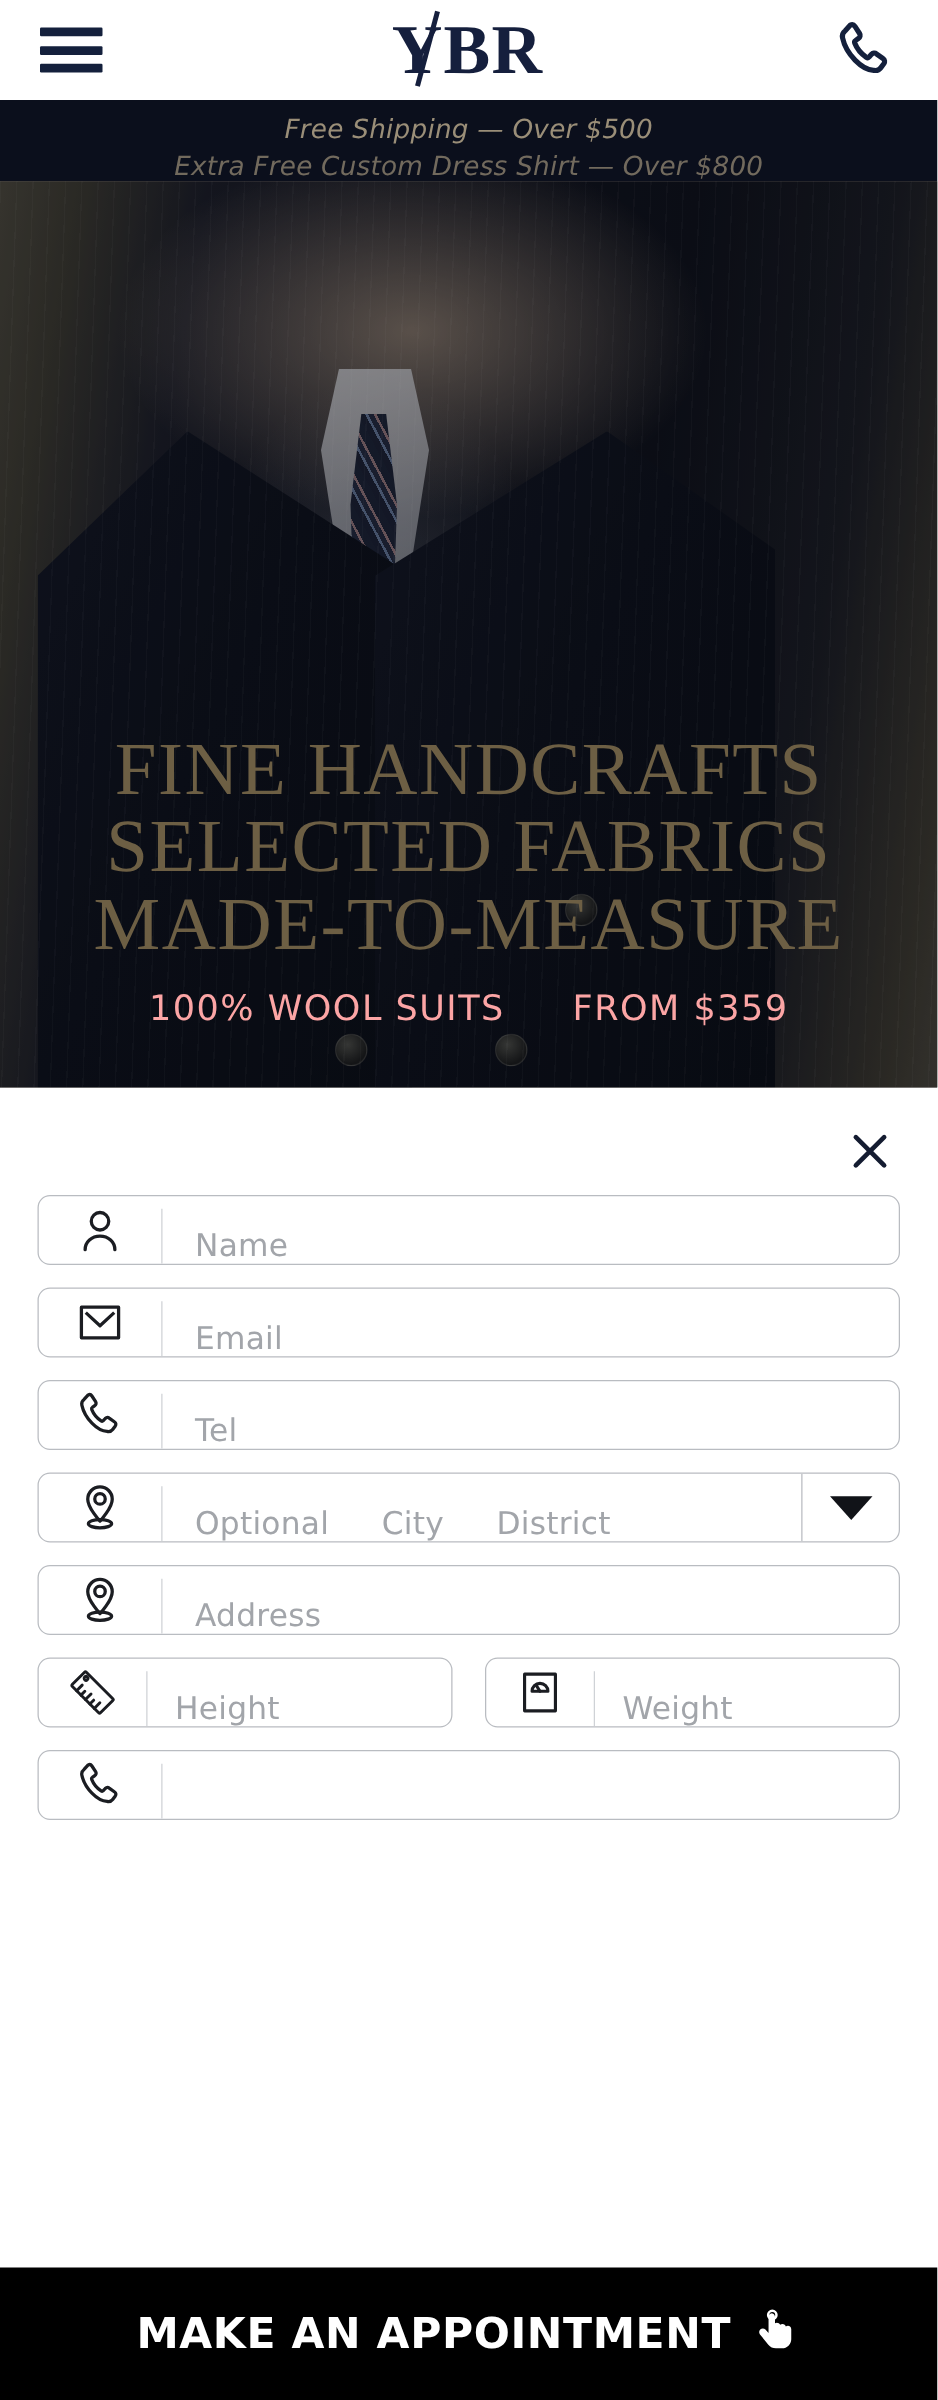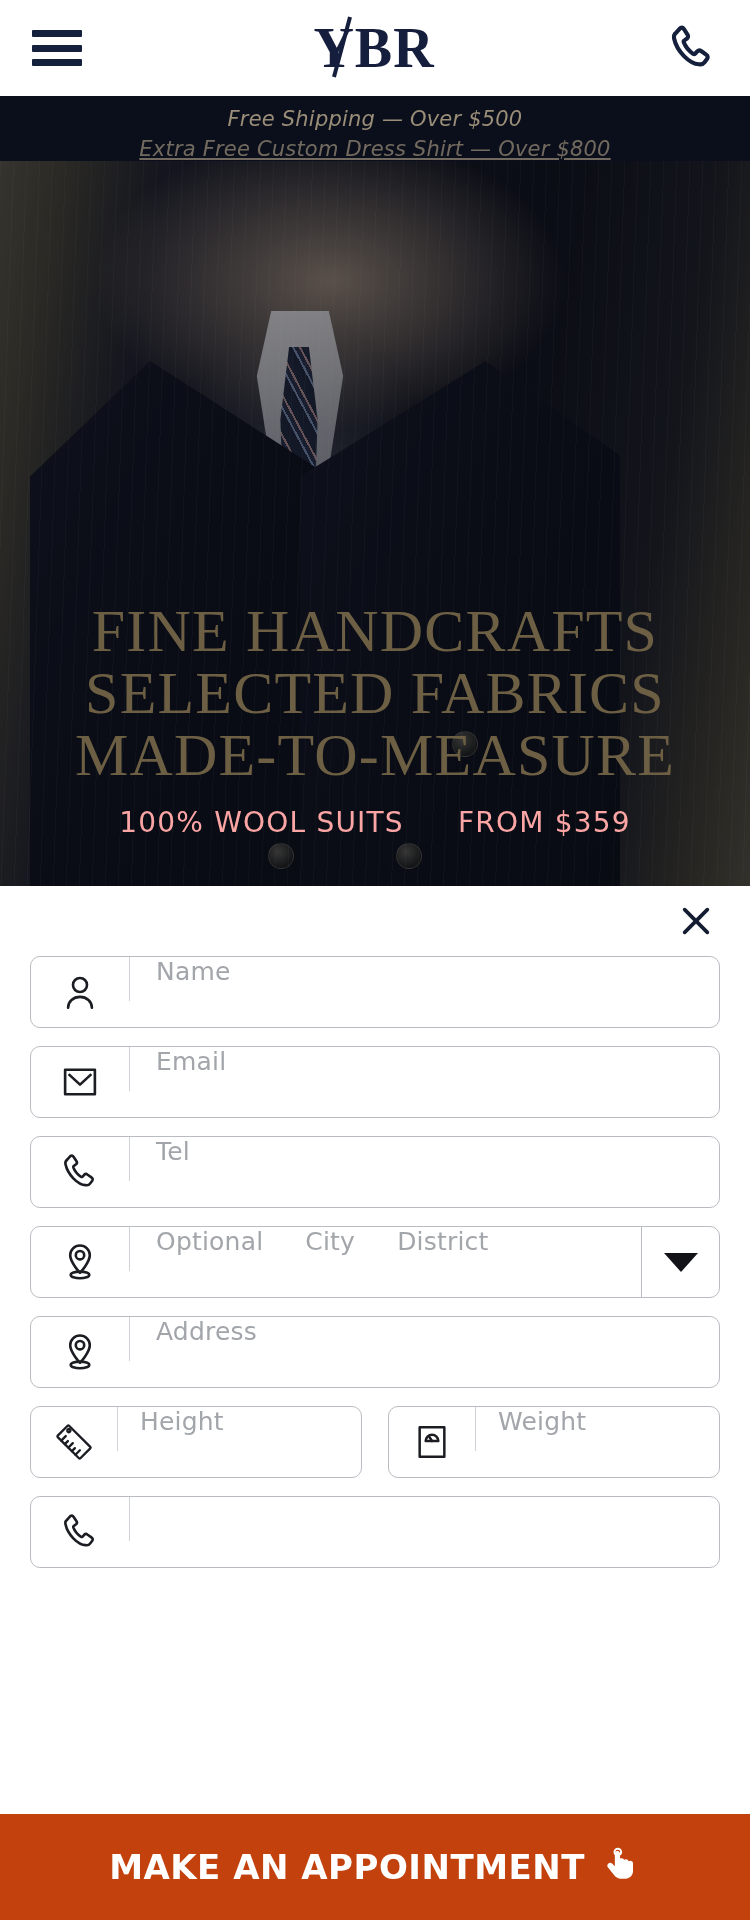--- a/index.html
+++ b/index.html
@@ -13,21 +13,21 @@
   .page {
     position: relative;
     width: 750px;
     height: 1920px;
     overflow: hidden;
   }
 
   
   .header {
     position: relative;
-    height: 96px;
+    height: 80px;
     background: #ffffff;
     display: flex;
     align-items: center;
     justify-content: space-between;
     padding: 0 32px;
     z-index: 5;
   }
   .hamburger {
     width: 50px;
     height: 44px;
@@ -81,21 +81,21 @@
   .announce .line {
     font-family: "DejaVu Sans", sans-serif;
     font-style: italic;
     font-size: 21px;
     color: #9a8e78;
     letter-spacing: 0.2px;
     line-height: 1.42;
     white-space: nowrap;
     text-align: right;
   }
-  .announce .line2 { opacity: 0.72; text-decoration: underline; }
+  .announce .line2 { opacity: 0.72; }
 
   
   .hero {
     position: relative;
     height: 725px;
     overflow: hidden;
     background: #2a2620;
     padding-left: 36px;
   }
   .hero-photo {
@@ -195,25 +195,25 @@
     align-items: center;
     justify-content: flex-end;
     padding-right: 2px;
   }
   .close-btn {
     width: 44px; height: 44px;
     display: flex; align-items: center; justify-content: center;
     cursor: pointer;
   }
   .field {
-    height: 72px;
+    height: 56px;
     border: 1px solid #b9bcc1;
     border-radius: 10px;
     display: flex;
-    align-items: flex-start;
+    align-items: flex-end;
     margin-bottom: 18px;
     background: #fff;
     overflow: hidden;
   }
   .field .ico {
     width: 98px;
     min-width: 98px;
     height: 100%;
     display: flex;
     align-items: center;
@@ -255,21 +255,21 @@
   .row-two { display: flex; gap: 26px; }
   .row-two .field { flex: 1; margin-bottom: 18px; }
   .row-two .field .ico { width: 86px; min-width: 86px; }
   .row-two .field .ph { padding-left: 22px; }
 
   
   .cta {
     position: absolute;
     left: 0; right: 0; bottom: 0;
     height: 106px;
-    background: #c2410c;
+    background: #000000;
     display: flex;
     align-items: center;
     justify-content: center;
     gap: 16px;
     z-index: 20;
     cursor: pointer;
   }
   .cta-label {
     font-family: "DejaVu Sans", sans-serif;
     font-weight: 700;

